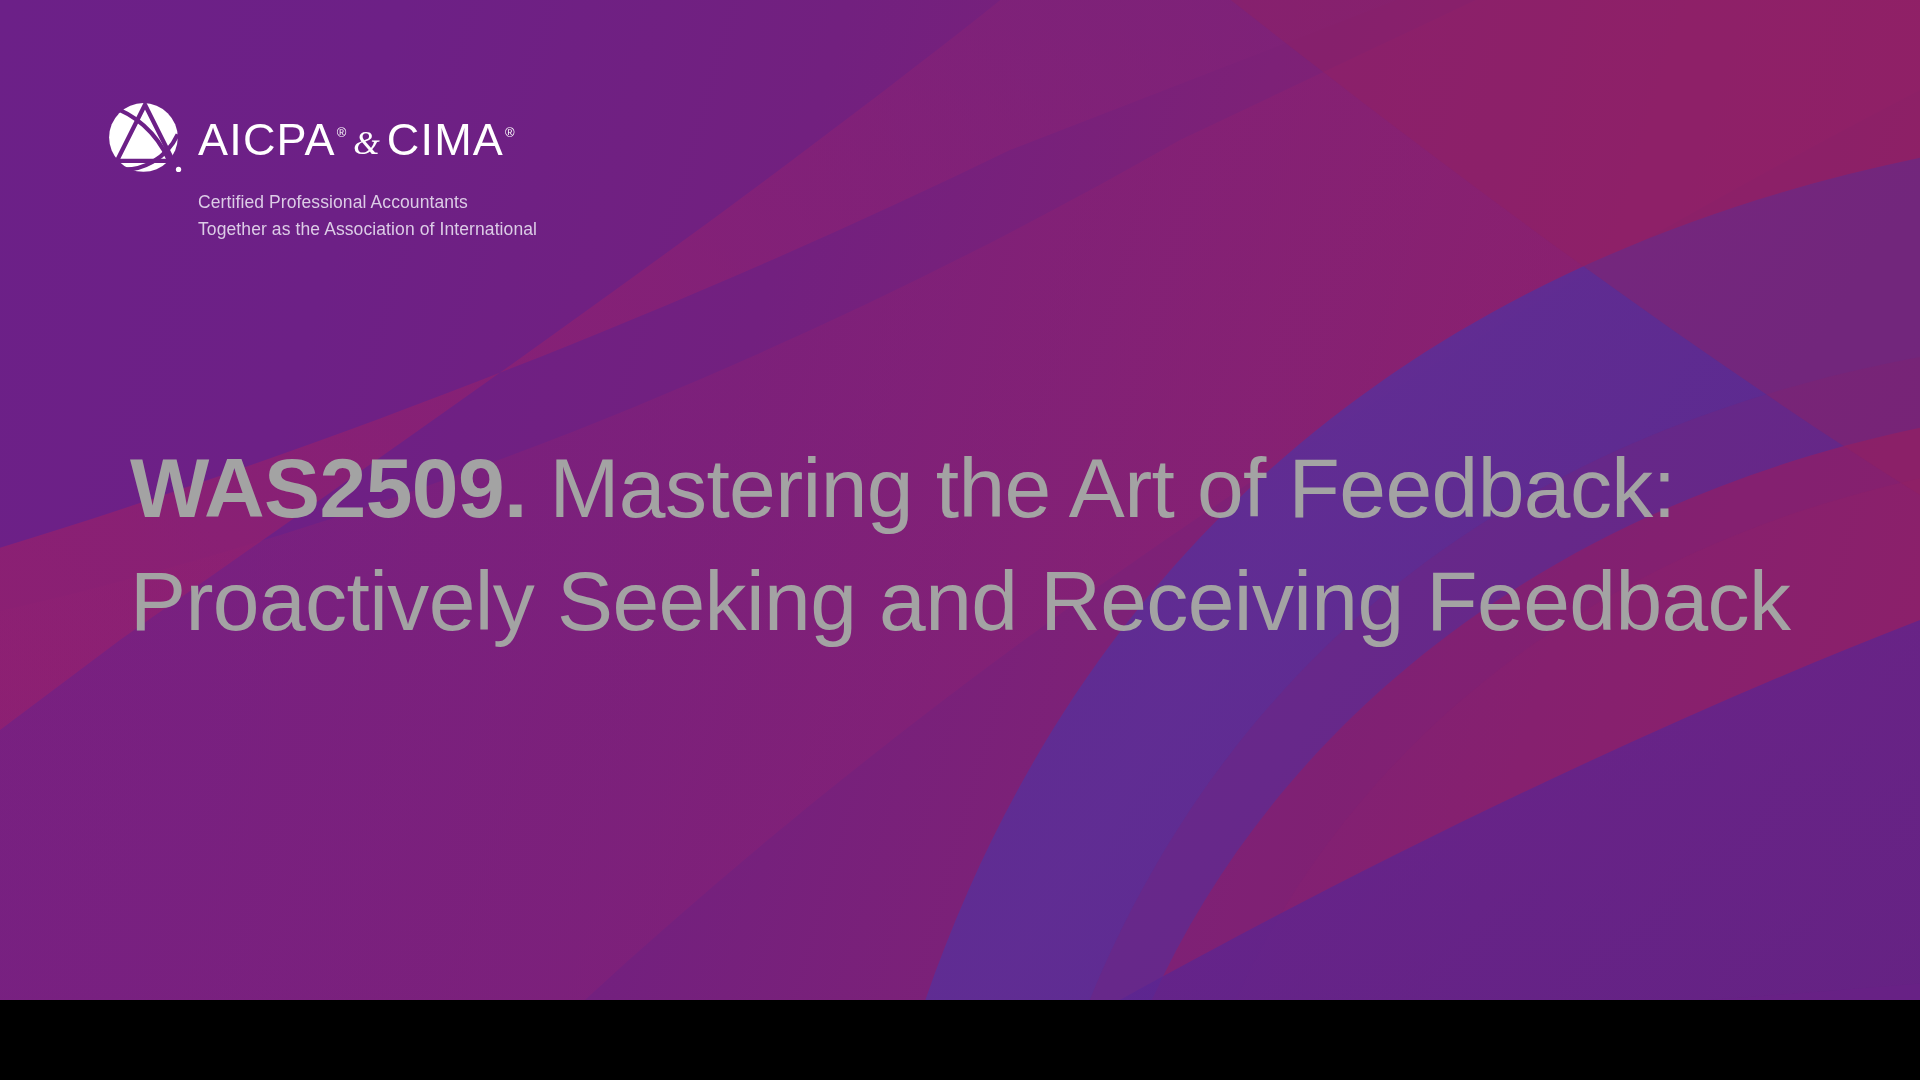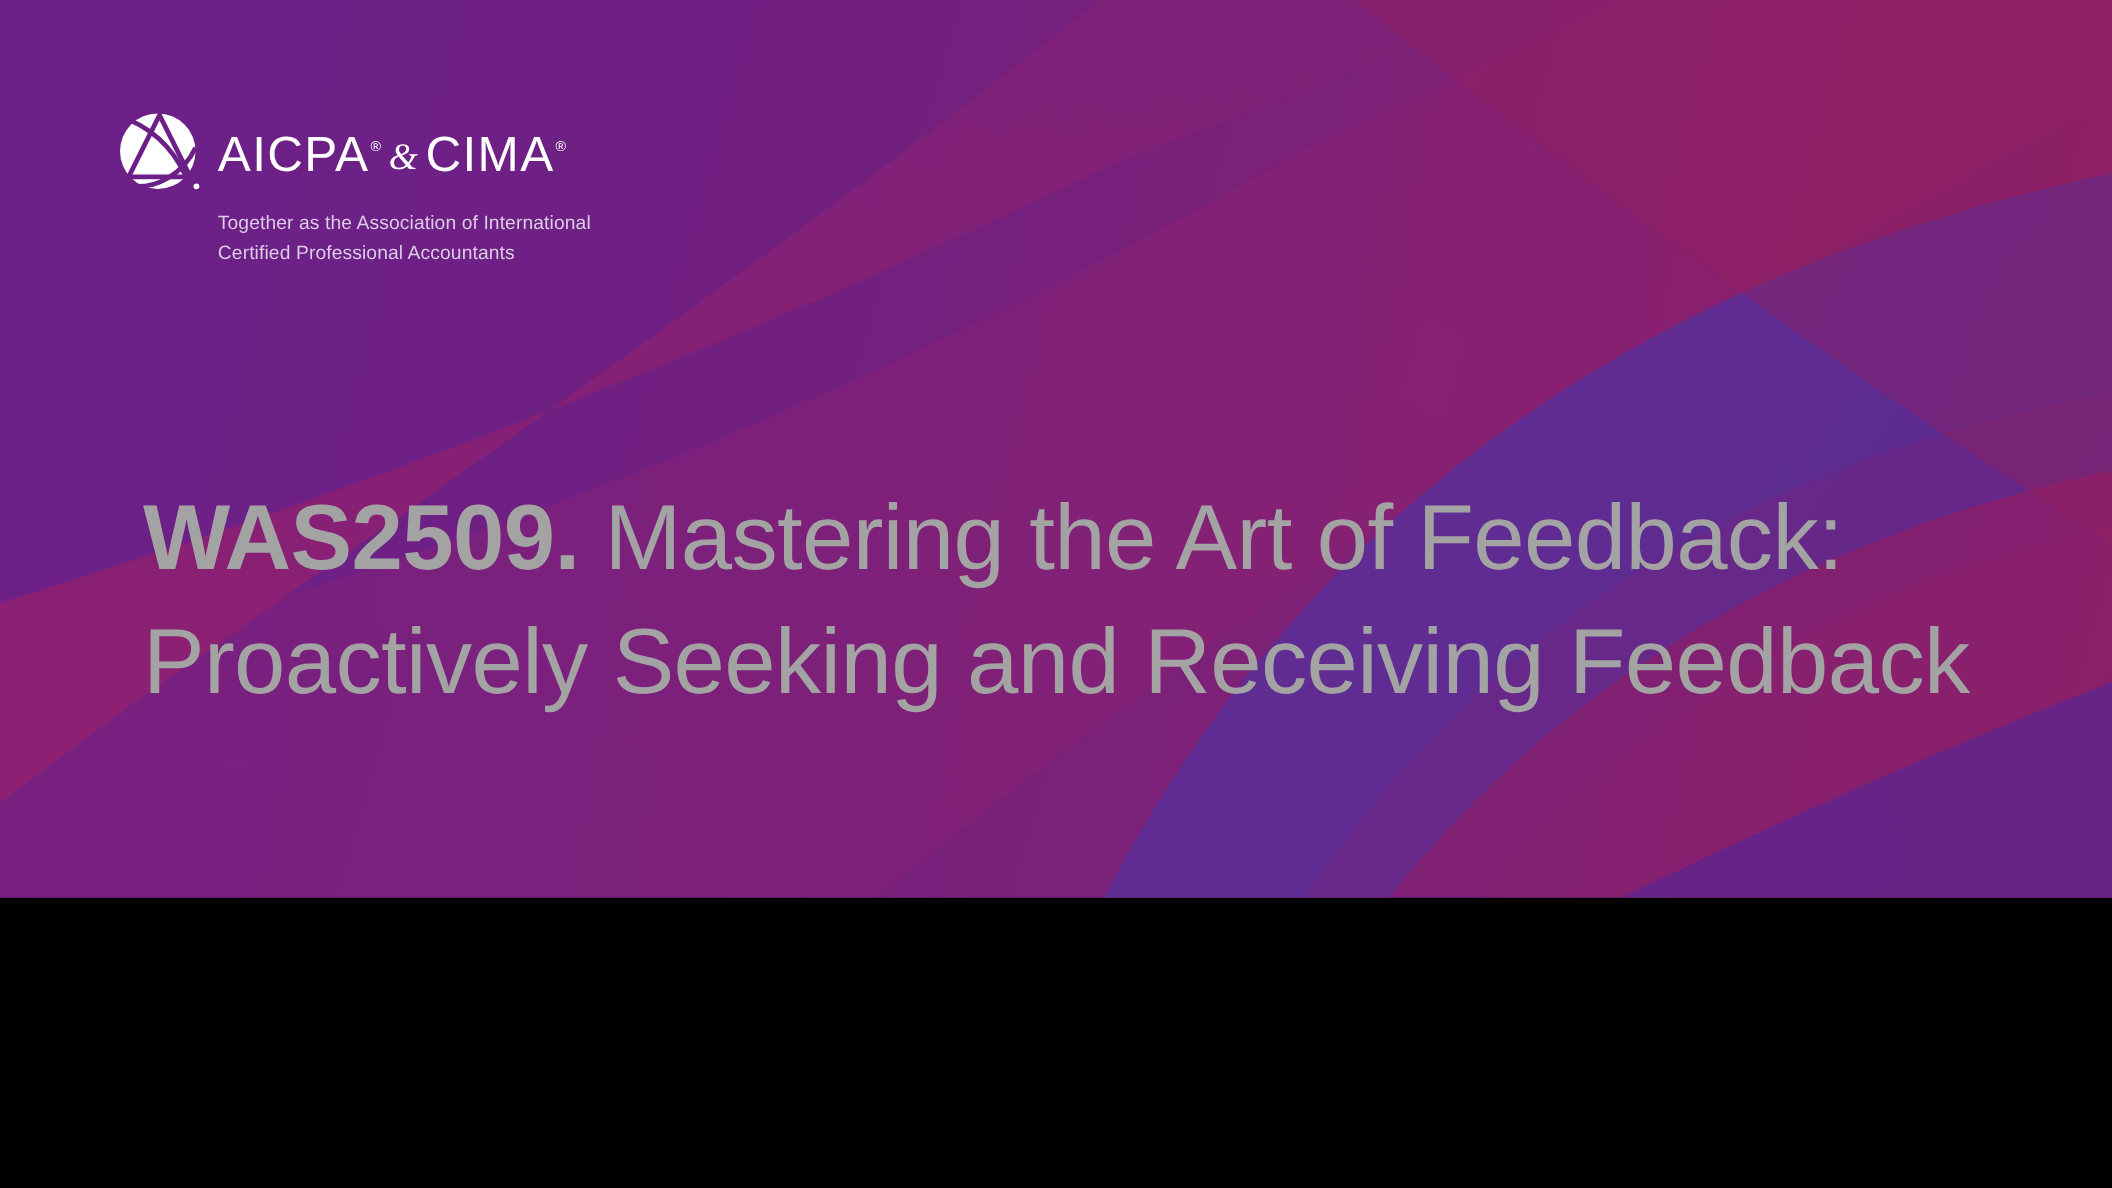--- a/index.html
+++ b/index.html
@@ -7,21 +7,21 @@
     padding: 0;
     width: 1920px;
     height: 1080px;
     overflow: hidden;
     background: #000;
   }
 
   #slide {
     position: relative;
     width: 1920px;
-    height: 816px;
+    height: 1000px;
     overflow: hidden;
     font-family: "Liberation Sans", sans-serif;
     background: #6B2189;
   }
 
   
   .bg-layer {
     position: absolute;
     inset: 0;
     width: 1920px;
@@ -201,22 +201,22 @@
       <div id="logo-wordmark">
         <span class="wm-main">AICPA</span>
           <span class="wm-reg">®</span>
         <span class="wm-amp">&amp;</span>
         <span class="wm-main">CIMA</span>
           <span class="wm-reg">®</span>
       </div>
     </div>
 
     <div id="logo-tagline">
+      <div>Certified Professional Accountants</div>
       <div>Together as the Association of International</div>
-      <div>Certified Professional Accountants</div>
     </div>
 
   </div>
 
   <div id="title-block">
     <h1 id="slide-title"><span id="title-code">WAS2509.</span><span id="title-name"> Mastering the Art of Feedback: Proactively Seeking and Receiving Feedback</span></h1>
   </div>
 
 </div>
 

